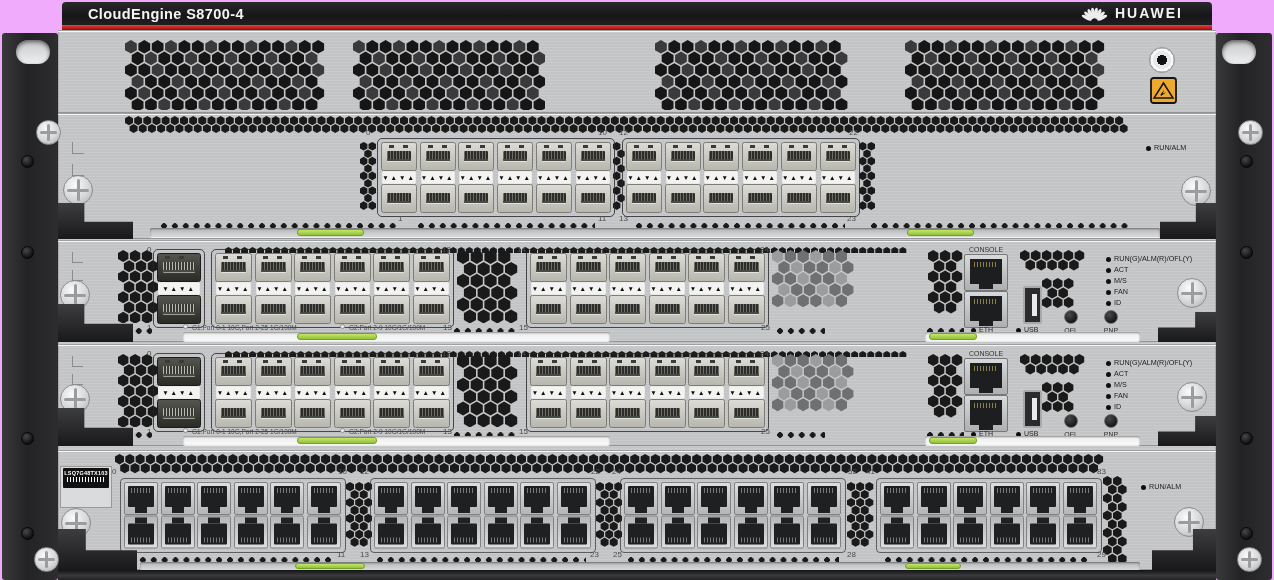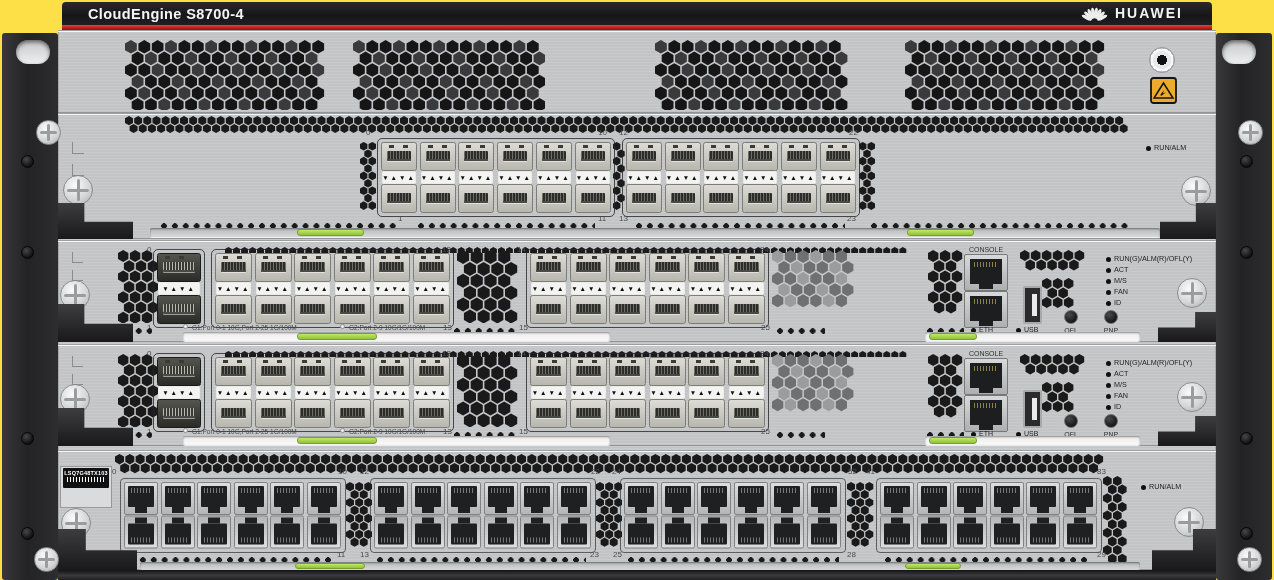--- a/index.html
+++ b/index.html
@@ -1,17 +1,17 @@
 <!DOCTYPE html>
 <html><head>
 <meta charset="utf-8">
 <style>
   * { margin:0; padding:0; box-sizing:border-box; }
   body { background:#fff; font-family:"Liberation Sans", sans-serif; }
-  #stage { position:relative; width:1274px; height:580px; background:#fde047; overflow:hidden; }
+  #stage { position:relative; width:1274px; height:580px; background:#f0abfc; overflow:hidden; }
 
   
   .banner { position:absolute; left:62px; top:2px; width:1150px; height:23px;
     background:linear-gradient(180deg,#2a2a2c,#161618 60%,#202022); border-radius:4px 4px 0 0; }
   .model { position:absolute; left:26px; top:4px; font-size:14.5px; font-weight:bold;
     color:#f4f4f5; letter-spacing:.4px; }
   .brand { position:absolute; left:1019px; top:2px; display:flex; align-items:center; gap:7px; }
   .brandname { font-size:14px; font-weight:bold; color:#f2f3f4; letter-spacing:2px; }
   .redstripe { position:absolute; left:62px; top:25px; width:1150px; height:5px;
     background:linear-gradient(180deg,#e4423a,#c2211b 55%,#8f100c); }

